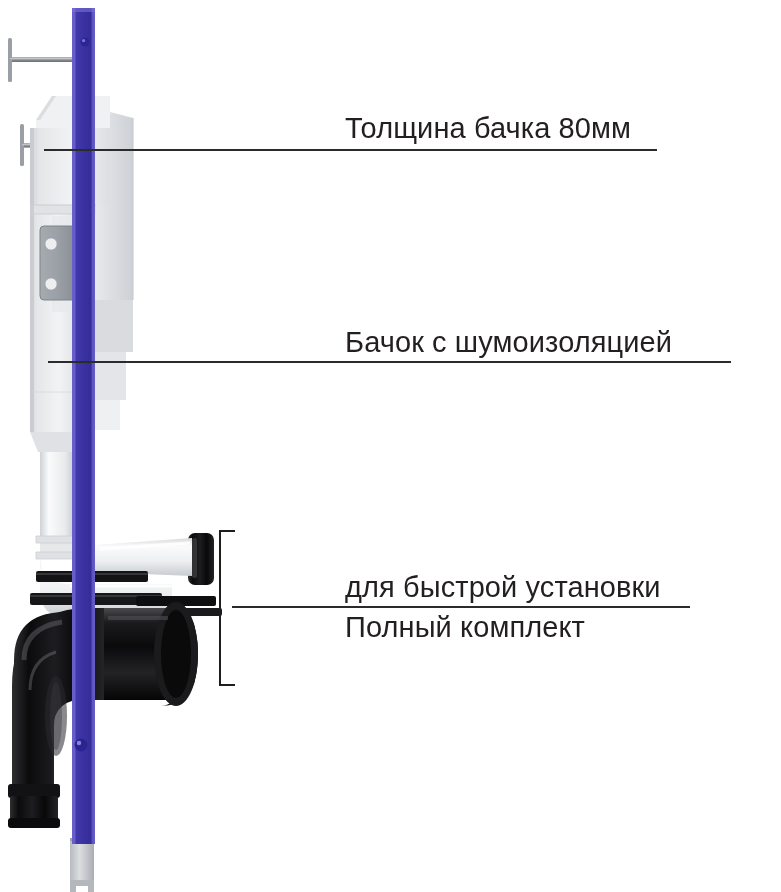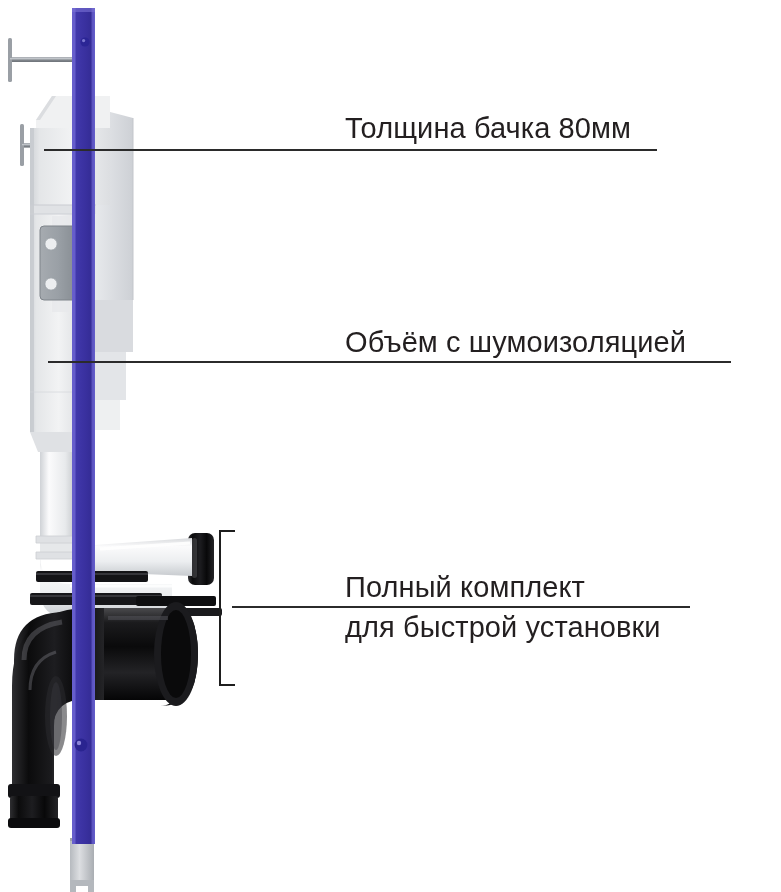--- a/index.html
+++ b/index.html
@@ -240,23 +240,23 @@
     </g>
   </svg>
 
   <div class="leader" style="left:44px; top:149px; width:613px;"></div>
   <div class="anno" style="left:345px; top:108px;">
     <div class="line">Толщина бачка 80мм</div>
   </div>
 
   <div class="leader" style="left:48px; top:361px; width:683px;"></div>
   <div class="anno" style="left:345px; top:322px;">
-    <div class="line">Объём с шумоизоляцией</div>
+    <div class="line">Бачок с шумоизоляцией</div>
   </div>
 
   <div class="bracket" style="left:219px; top:530px; width:16px; height:156px;"></div>
   <div class="leader" style="left:232px; top:606px; width:458px;"></div>
   <div class="anno" style="left:345px; top:567px;">
+    <div class="line">для быстрой установки</div>
     <div class="line">Полный комплект</div>
-    <div class="line">для быстрой установки</div>
   </div>
 
 </div>
 
 </body></html>

